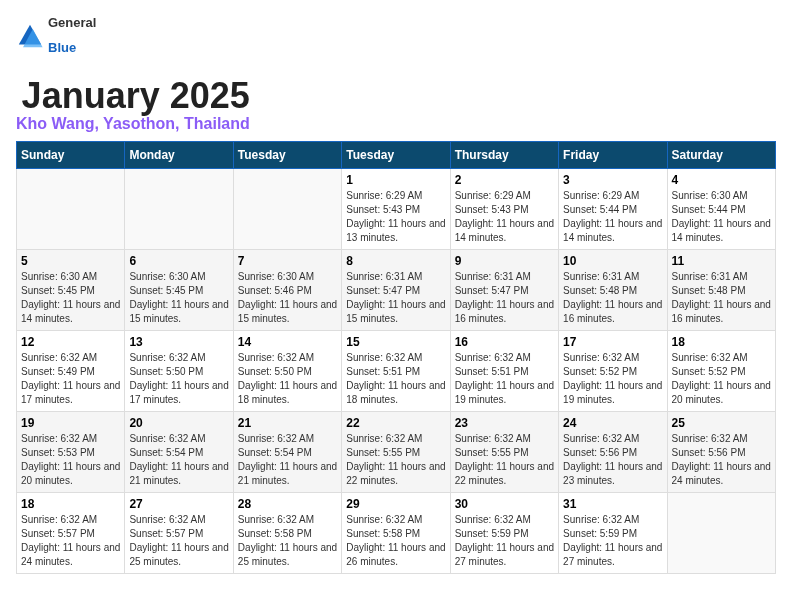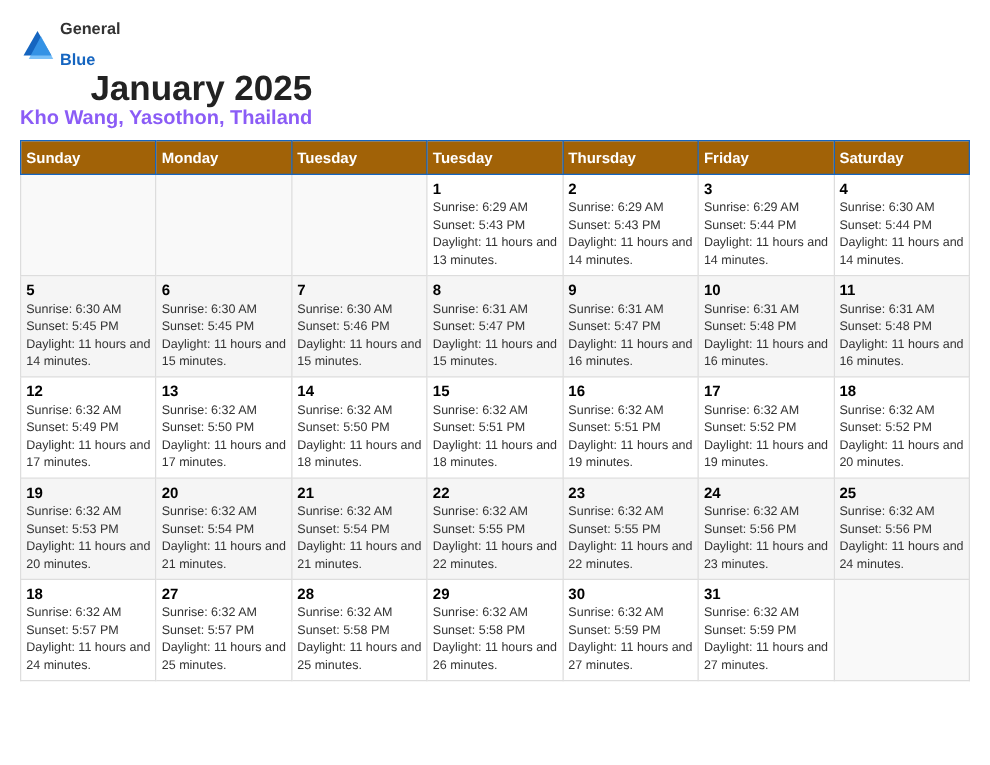--- a/index.html
+++ b/index.html
@@ -31,37 +31,38 @@
     .logo-general { color: #333; font-weight: bold; }
     .logo-blue { color: #1565c0; font-weight: bold; margin-top: 11px; }
     .logo-icon {
       width: 28px;
       height: 28px;
     }
     .title-block {
       text-align: right;
     }
     .title-block h1 {
-      font-size: 28px;
+      font-size: 36px;
       font-weight: bold;
       color: #222;
       line-height: 1.1;
+      margin-top: 20px;
     }
     .title-block h2 {
       font-size: 16px;
       font-weight: bold;
       color: #8b5cf6;
     }
     table {
       width: 100%;
       border-collapse: collapse;
       font-size: 11px;
     }
     thead tr {
-      background-color: #a16207;
+      background-color: #0c4a6e;
       color: #fff;
     }
     thead th {
       padding: 6px 4px;
       text-align: left;
       font-size: 12px;
       font-weight: bold;
       border: 1px solid #1565c0;
     }
     tbody tr {

